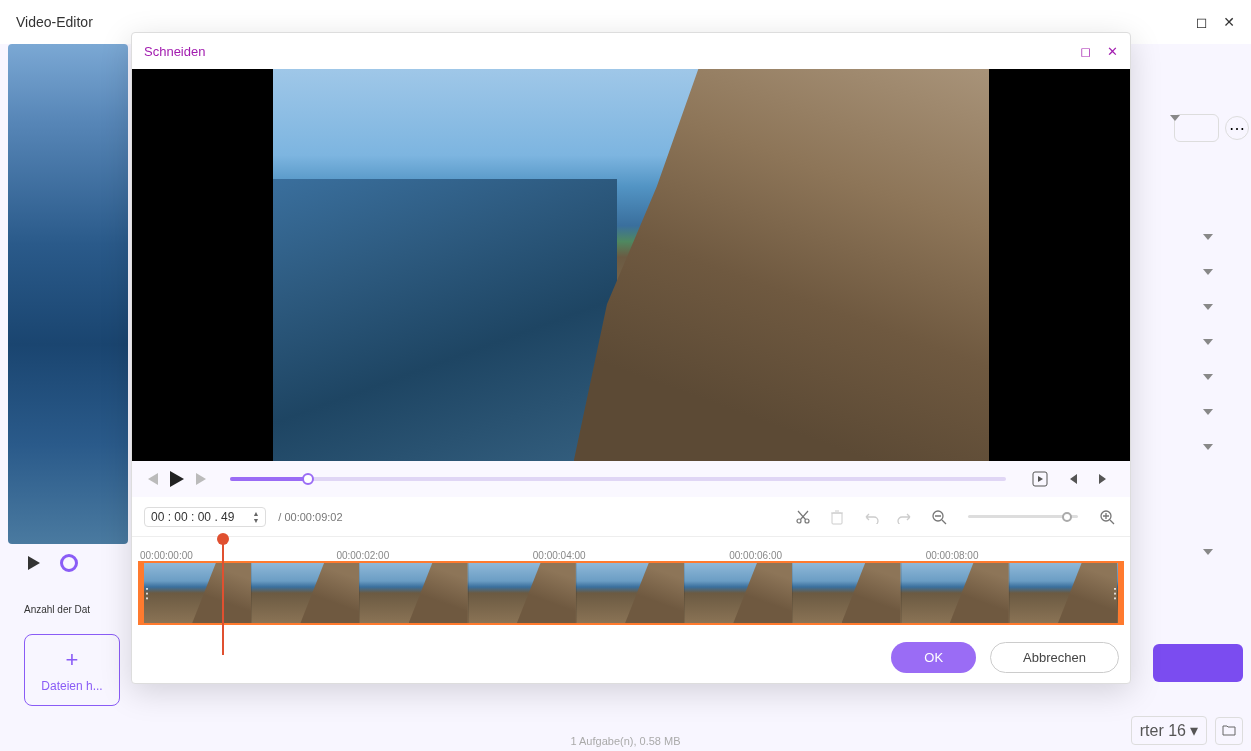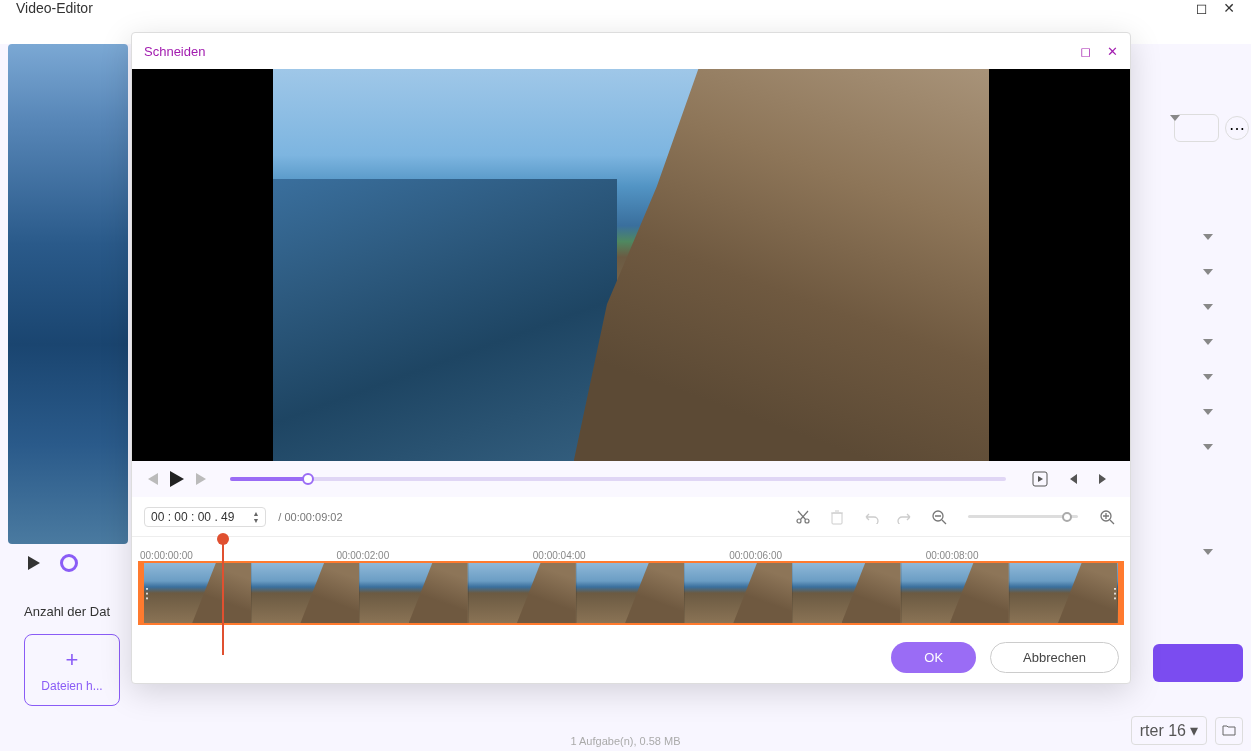--- a/index.html
+++ b/index.html
@@ -1,25 +1,25 @@
 <!DOCTYPE html>
 <html><head>
 <meta charset="utf-8">
 <style>
 *{box-sizing:border-box;margin:0;padding:0;font-family:-apple-system,BlinkMacSystemFont,"Segoe UI",Arial,sans-serif}
 body{width:1251px;height:751px;background:#fff;overflow:hidden;position:relative}
-.main-bar{height:44px;display:flex;padding:0 16px;font-size:14px;color:#333;justify-content:space-between}
+.main-bar{height:44px;display:flex;align-items:center;padding:0 16px;font-size:14px;color:#333;justify-content:space-between}
 .win-btns{display:flex;gap:16px}
 .win-btns span{cursor:pointer;font-size:14px}
 .outer-content{position:absolute;left:0;top:44px;right:0;bottom:0;background:#f8f6ff}
 .sidebar-preview{position:absolute;left:8px;top:0;width:120px;height:500px;background:linear-gradient(180deg,#7ba8d4 0%,#5887b8 15%,#2a5a8a 40%,#1a4570 60%,#2a5a8a 80%,#4a7aa0 100%);border-radius:4px}
 .play-circle-row{position:absolute;left:28px;top:510px;display:flex;gap:20px;align-items:center}
 .small-play{width:0;height:0;border-left:12px solid #333;border-top:7px solid transparent;border-bottom:7px solid transparent}
 .small-circle{width:18px;height:18px;border:3px solid #8a5cf6;border-radius:50%}
-.anzahl{position:absolute;left:24px;top:560px;font-size:13px;color:#333;font-weight:500}
+.anzahl{position:absolute;left:24px;top:560px;font-size:10px;color:#333;font-weight:500}
 .add-box{position:absolute;left:24px;top:590px;width:96px;height:72px;border:1px solid #8a5cf6;border-radius:8px;display:flex;flex-direction:column;align-items:center;justify-content:center;gap:6px;color:#8a5cf6;cursor:pointer}
 .add-box .plus{font-size:22px;font-weight:300}
 .add-box .lbl{font-size:12px}
 .right-panel-hint{position:absolute;right:32px;top:70px;width:45px;height:28px;border:1px solid #ddd;border-radius:6px}
 .right-dots{position:absolute;right:2px;top:72px;width:24px;height:24px;border:1px solid #ddd;border-radius:50%;display:flex;align-items:center;justify-content:center}
 .right-caret{position:absolute;right:38px;width:0;height:0;border-left:5px solid transparent;border-right:5px solid transparent;border-top:6px solid #888}
 .right-purple-btn{position:absolute;right:8px;top:600px;width:90px;height:38px;background:#7b4cf0;border-radius:6px}
 .bottom-row{position:absolute;right:8px;bottom:6px;display:flex;gap:8px;align-items:center}
 .dropdown-hint{border:1px solid #ddd;border-radius:4px;padding:4px 8px;font-size:16px;color:#555;display:flex;align-items:center;gap:4px}
 .folder-hint{border:1px solid #ddd;border-radius:4px;padding:4px 6px}

